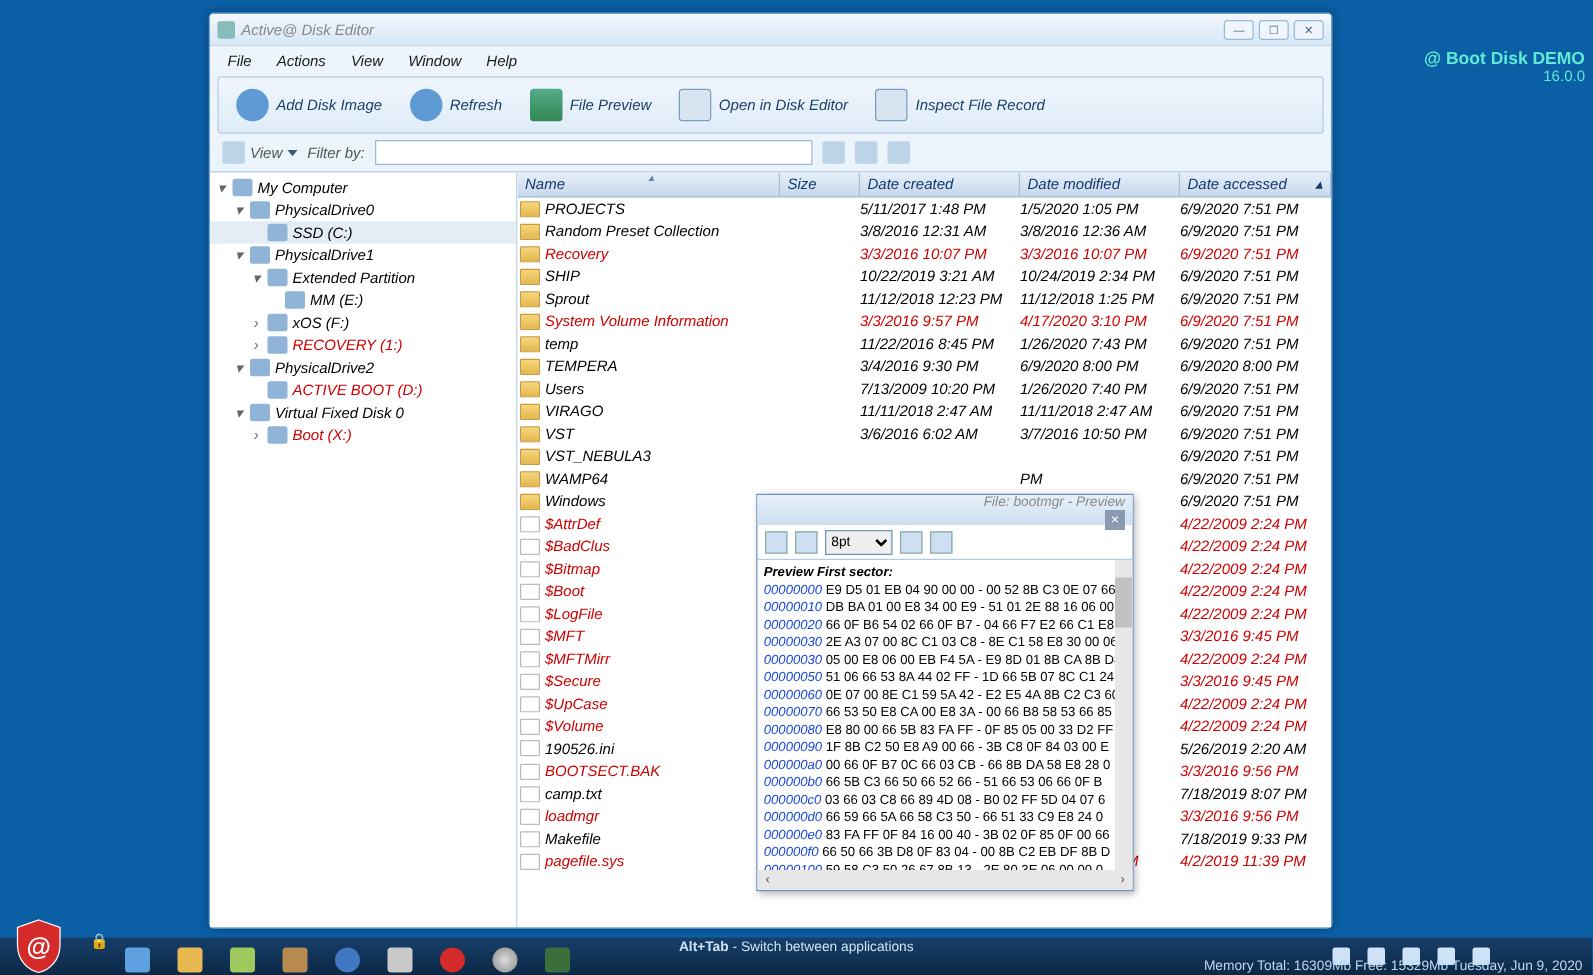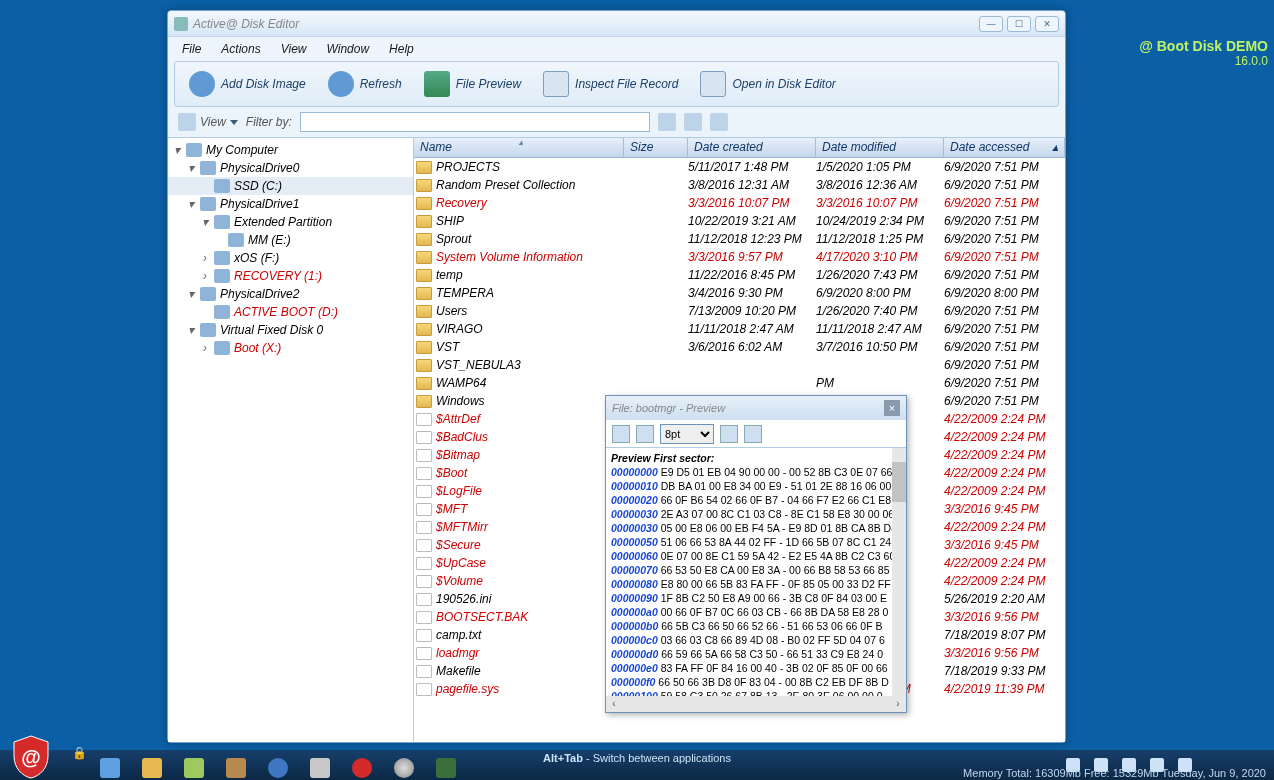--- a/index.html
+++ b/index.html
@@ -1,19 +1,19 @@
 <!DOCTYPE html>
 <html><head>
 <meta charset="utf-8">
 <style>
 * { box-sizing: border-box; margin: 0; padding: 0; font-family: "Segoe UI", Tahoma, sans-serif; }
 body { width: 1274px; height: 780px; background: #0b5fa5; position: relative; overflow: hidden; }
 
 
-.desktop-header { position: absolute; top: 38px; right: 6px; color: #bef264; text-align: right; }
+.desktop-header { position: absolute; top: 38px; right: 6px; color: #5eead4; text-align: right; }
 .desktop-header .title { font-weight: bold; font-size: 14px; }
 .desktop-header .ver { font-size: 12px; }
 
 
 .window { position: absolute; left: 167px; top: 10px; width: 899px; height: 733px; background: linear-gradient(#eef5fc,#dbe9f7); border: 1px solid #6fa3d6; border-radius: 4px; box-shadow: 0 0 8px rgba(0,0,0,.3); display: flex; flex-direction: column; }
 .titlebar { height: 26px; display: flex; align-items: center; padding: 0 6px; background: linear-gradient(#f3f8fd,#d6e7f6); border-bottom: 1px solid #c4d7eb; border-radius: 4px 4px 0 0; }
 .titlebar .title { flex: 1; color: #888; font-style: italic; font-size: 12px; display: flex; align-items: center; gap: 5px; }
 .titlebar .tb-icon { width: 14px; height: 14px; background: #8bb; border-radius: 2px; }
 .titlebar-buttons { display: flex; gap: 4px; }
 .titlebar-btn { width: 24px; height: 16px; border: 1px solid #9cb9d6; border-radius: 3px; background: #eef5fc; font-size: 9px; display: flex; align-items: center; justify-content: center; color: #4a6b8e; cursor: pointer; }
@@ -48,28 +48,28 @@
 .rows { position: absolute; top: 20px; left: 0; right: 0; bottom: 0; overflow: hidden; }
 .lrow { display: flex; height: 18px; font-size: 12px; font-style: italic; align-items: center; }
 .lrow .cico { width: 16px; height: 13px; margin: 0 4px 0 2px; border-radius: 1px; flex-shrink: 0; background: linear-gradient(#f6d77c,#e3b74f); border:1px solid #c89a3a; }
 .lrow .cico.file { background:#fff; border:1px solid #bbb; }
 .lrow.red { color:#c00; }
 .lrow.sel { background:#d8e5f3; }
 .lrow div { white-space: nowrap; overflow: hidden; padding-right:4px;}
 
 
 .preview { position: absolute; left: 605px; top: 395px; width: 302px; height: 318px; background: #fff; border: 1px solid #6d93bb; box-shadow: 2px 2px 6px rgba(0,0,0,.3); display: flex; flex-direction: column; font-size: 11px; }
-.preview .phdr { height: 24px; background: linear-gradient(#e8f0f9,#cddff0); display: flex; align-items: center; padding: 0 6px; color: #888; font-style: italic; }
+.preview .phdr { height: 24px; background: linear-gradient(#e8f0f9,#cddff0); display: flex; align-items: flex-end; padding: 0 6px; color: #888; font-style: italic; flex-direction: column; }
 .preview .phdr .px { width: 16px; height: 16px; background: #8a9bb0; color: #fff; text-align: center; font-style: normal; cursor: pointer; margin-left: auto; font-size: 11px; line-height: 16px; }
 .preview .ptb { height: 28px; display: flex; align-items: center; gap: 6px; padding: 0 6px; border-bottom: 1px solid #b2cce5; }
 .preview .ptb .pico { width: 18px; height: 18px; background: #cddff0; border: 1px solid #8aa; cursor: pointer; }
 .preview .ptb select { font-size: 11px; height: 20px; width: 54px; border:1px solid #6d93bb;}
 .preview .pbody { flex: 1; padding: 3px 5px; font-family: Consolas, monospace; font-size: 10.5px; line-height: 14px; overflow: hidden; position:relative;}
 .preview .pbody .pline { white-space: nowrap; }
-.preview .pbody .poff { color: #1646d6; font-style: italic; font-weight: bold;}
+.preview .pbody .poff { color: #1646d6; font-style: italic;}
 .preview .pbody b { font-weight: bold; font-style: italic;}
 .preview .pscroll { height: 16px; background: #e7e7e7; display:flex; align-items:center;}
 .preview .pscroll .pbtn{width:16px;height:16px;text-align:center;color:#555;font-size:10px;line-height:16px;cursor:pointer;}
 .preview .vtrack { position:absolute; right:0; top:0; bottom:0; width:14px; background:#e7e7e7;}
 .preview .vthumb { position:absolute; top:14px; width:14px; right:0; height:40px; background:#c2c2c2;}
 
 
 .taskbar { position: absolute; left: 0; right: 0; bottom: 0; height: 30px; background: linear-gradient(#173f6b,#0c2845); display: flex; align-items: center; padding: 0 8px; color: #cde2f6; font-size: 11px; gap: 6px;}
 .taskbar .hint { position: absolute; left: 50%; transform: translateX(-50%); bottom: 16px; font-size: 11px; }
 .taskbar .hint b { font-weight: bold; }
@@ -119,25 +119,25 @@
     <div class="tb-btn">
         <span class="ico"></span>
         <span>Refresh</span>
       </div>
     <div class="tb-btn">
         <span class="ico img"></span>
         <span>File Preview</span>
       </div>
     <div class="tb-btn">
         <span class="ico hex"></span>
-        <span>Inspect File Record</span>
+        <span>Open in Disk Editor</span>
       </div>
     <div class="tb-btn">
         <span class="ico hex"></span>
-        <span>Open in Disk Editor</span>
+        <span>Inspect File Record</span>
       </div>
   </div>
   <div class="filterbar">
     <span class="view-btn">
         <span class="fico"></span>
         <span>View</span> 
         <span class="tri"></span>
       </span>
     <span>Filter by:</span>
     <input value="" style="">
@@ -451,21 +451,21 @@
             <div class="col-name" style="display:flex;align-items:center">
               <span class="cico file"></span>
               <span>$Volume</span>
             </div>
             <div class="col-size" style="text-align:right"></div>
             <div class="col-created"></div>
             <div class="col-modified">M</div>
             <div class="col-accessed">4/22/2009 2:24 PM</div>
           </div>
           <div class="lrow">
-            <div class="col-name" style="display:flex;align-items:center">
+            <div class="col-name" style="display:flex;">
               <span class="cico file"></span>
               <span>190526.ini</span>
             </div>
             <div class="col-size" style="text-align:right"></div>
             <div class="col-created"></div>
             <div class="col-modified">M</div>
             <div class="col-accessed">5/26/2019 2:20 AM</div>
           </div>
           <div class="lrow red">
             <div class="col-name" style="display:flex;align-items:center">

